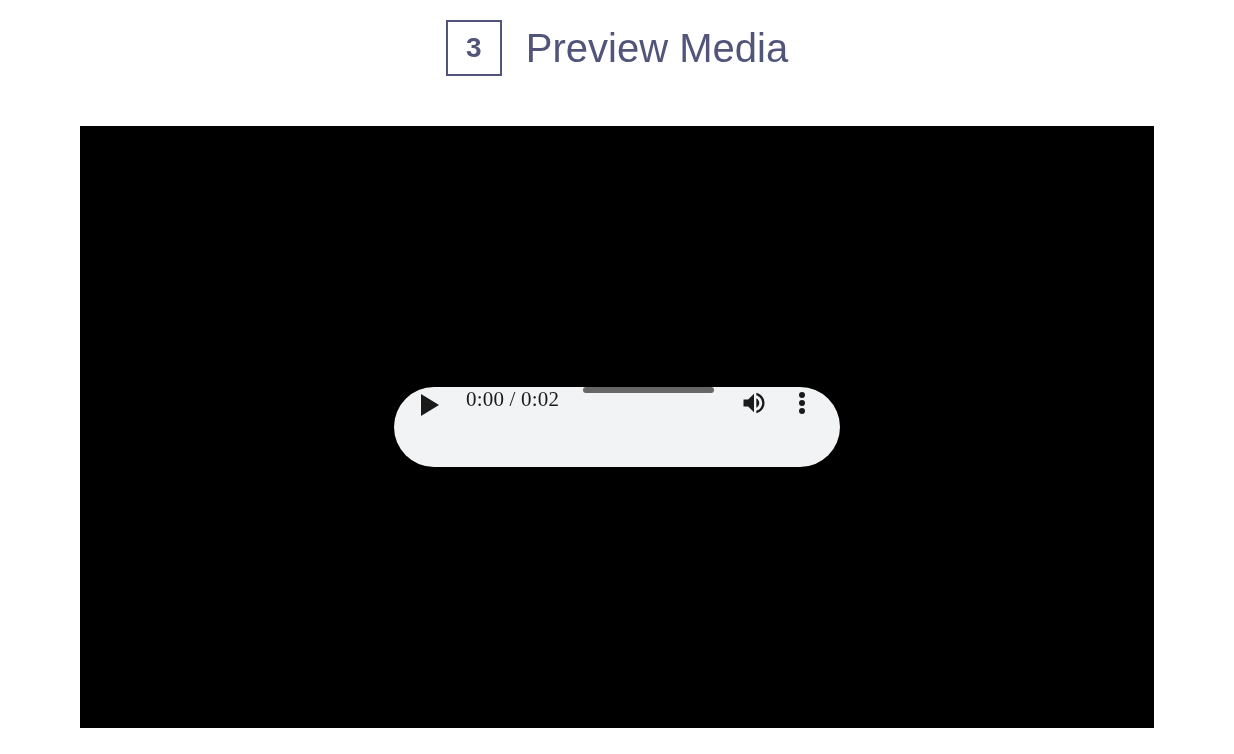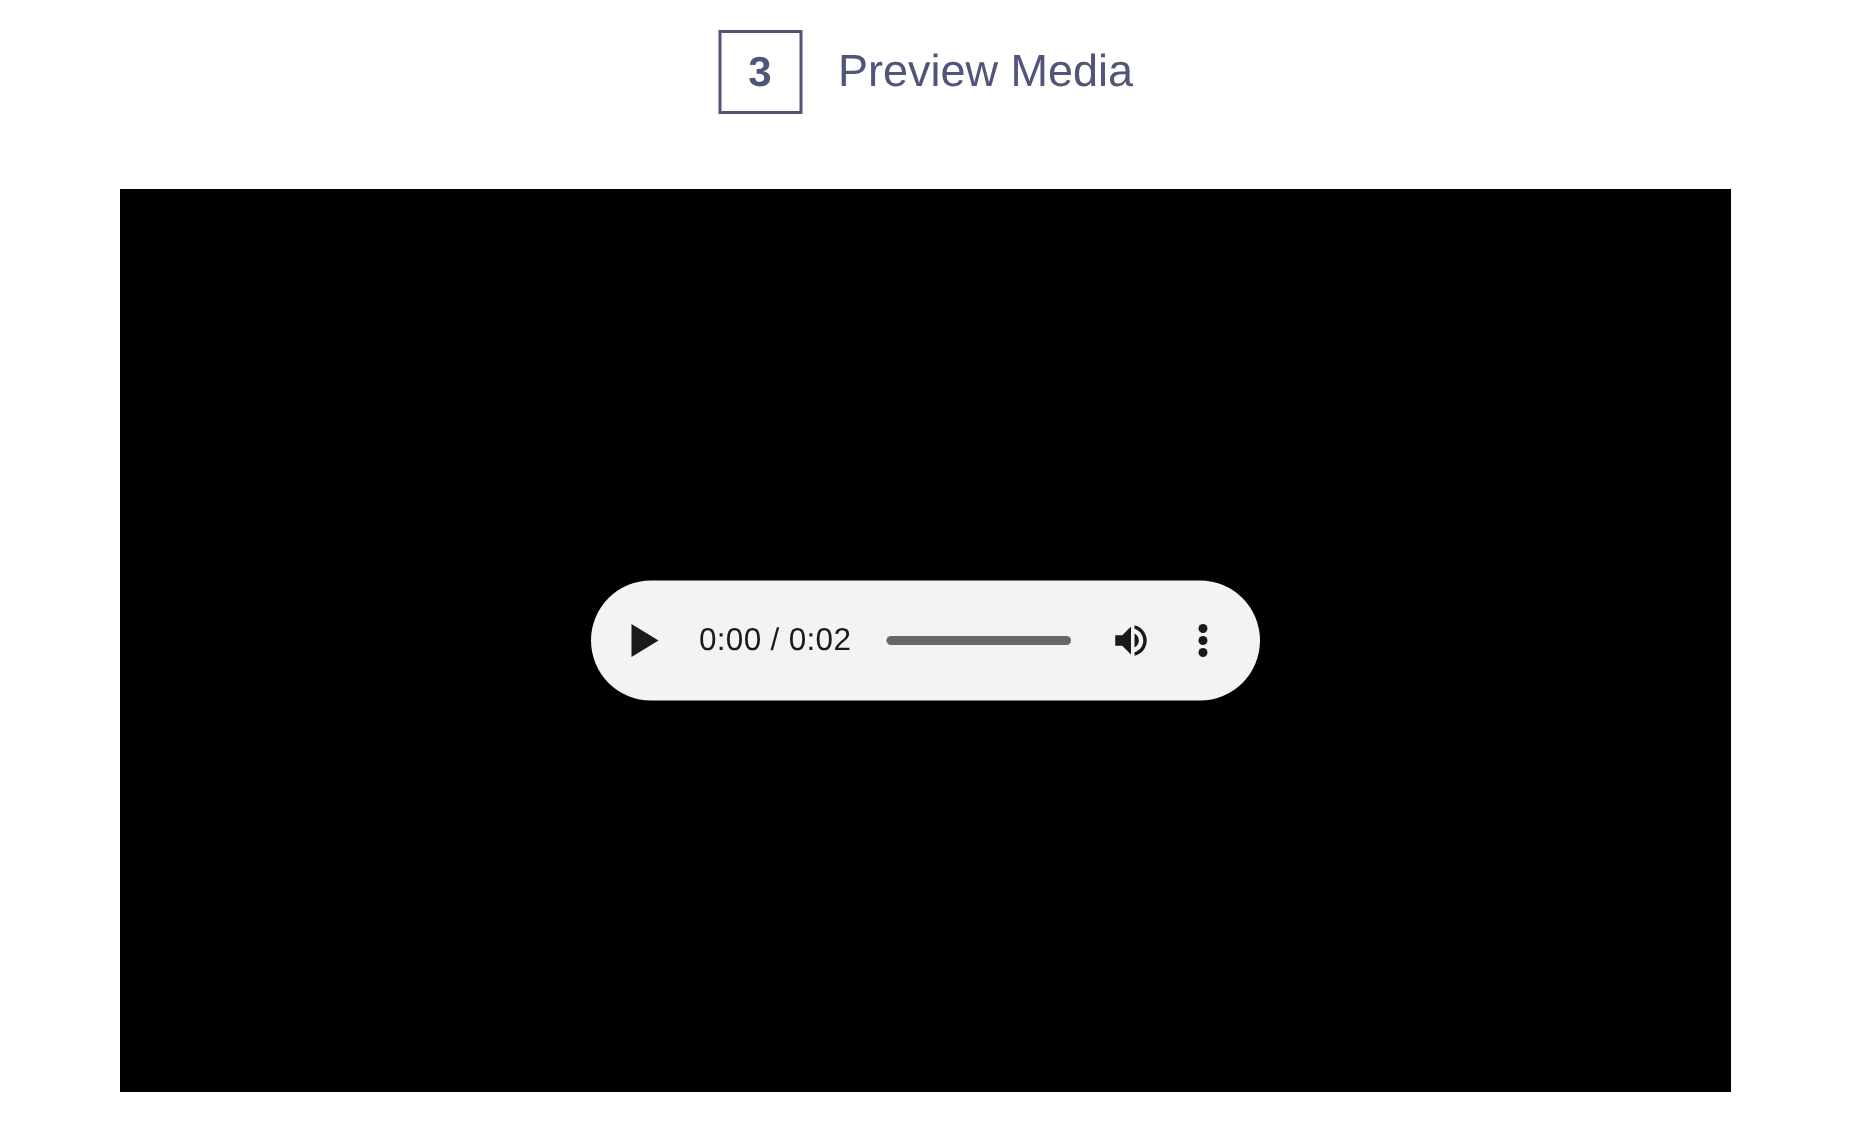--- a/index.html
+++ b/index.html
@@ -26,41 +26,42 @@
       border: 2px solid #52557a;
       display: flex;
       align-items: center;
       justify-content: center;
       color: #52557a;
       font-size: 28px;
       font-weight: 700;
     }
     .step-title {
       color: #52557a;
-      font-size: 30px;
+      font-size: 40px;
       font-weight: 400;
     }
     .media-area {
       margin: 50px 80px 0 80px;
       background: #000000;
       height: 602px;
       position: relative;
       display: flex;
       align-items: center;
       justify-content: center;
     }
     .media-controls {
       background: #f1f3f4;
       border-radius: 40px;
       height: 80px;
       width: 446px;
       display: flex;
-      align-items: center;
+      align-items: flex-start;
       padding: 0 24px 0 18px;
       gap: 18px;
+      font-family: Liberation Serif, serif;
     }
     .play-btn {
       width: 36px;
       height: 36px;
       display: flex;
       align-items: center;
       justify-content: center;
       cursor: pointer;
     }
     .time-text {

